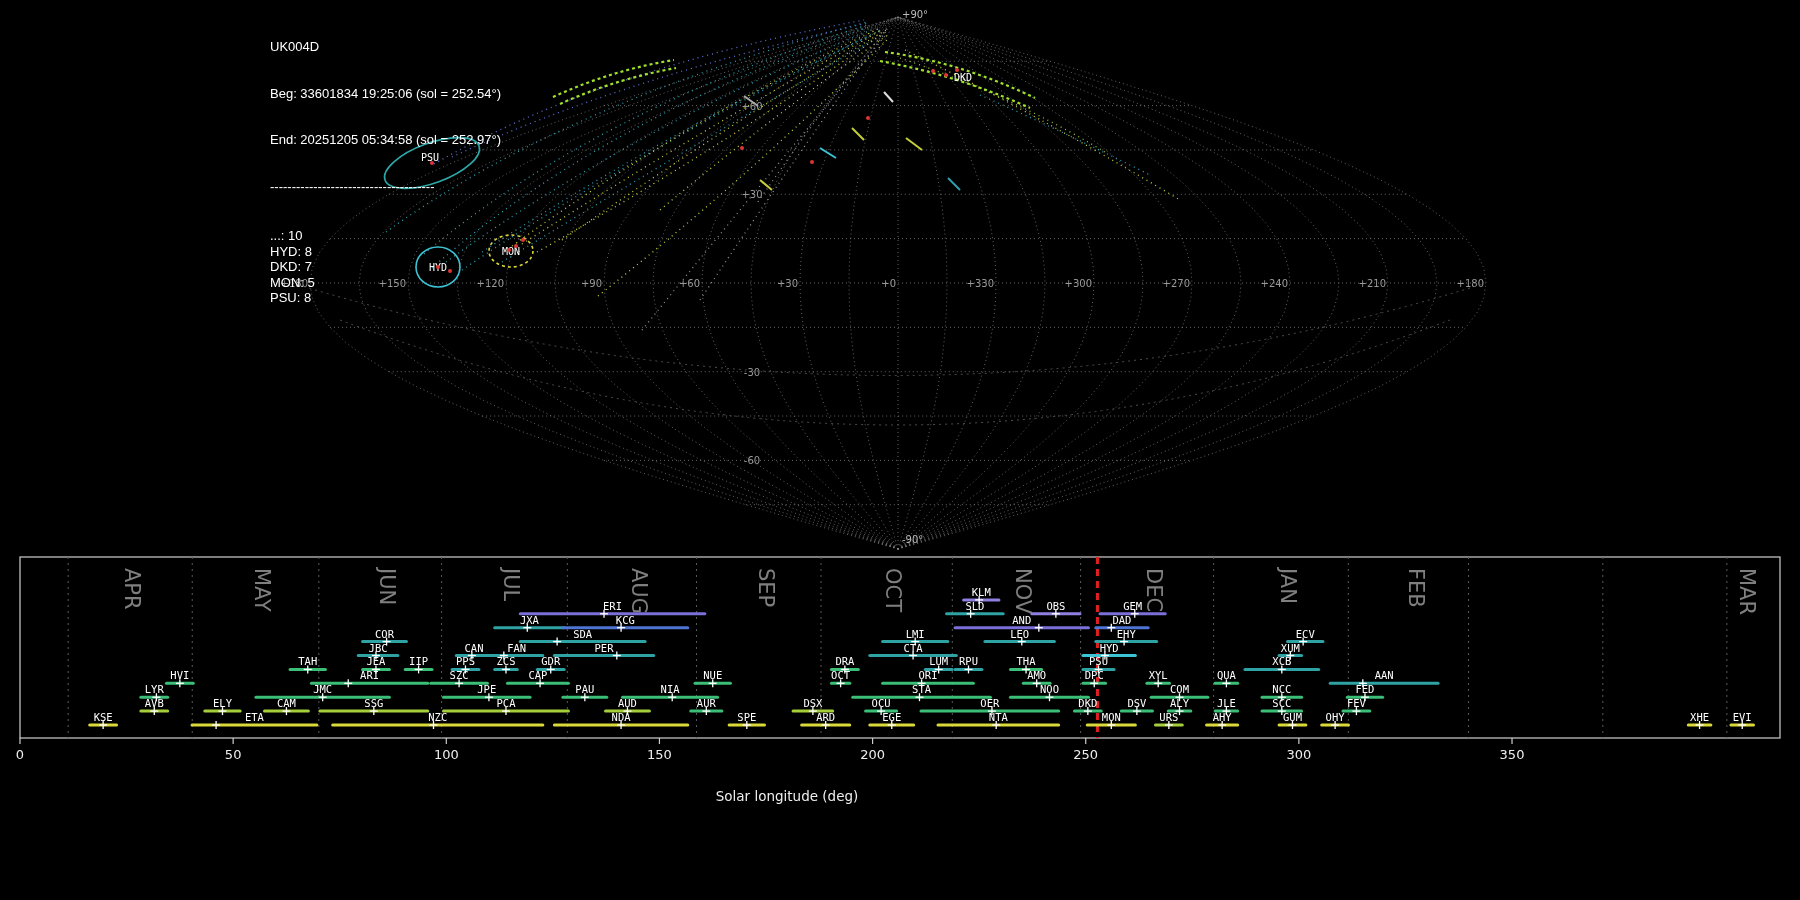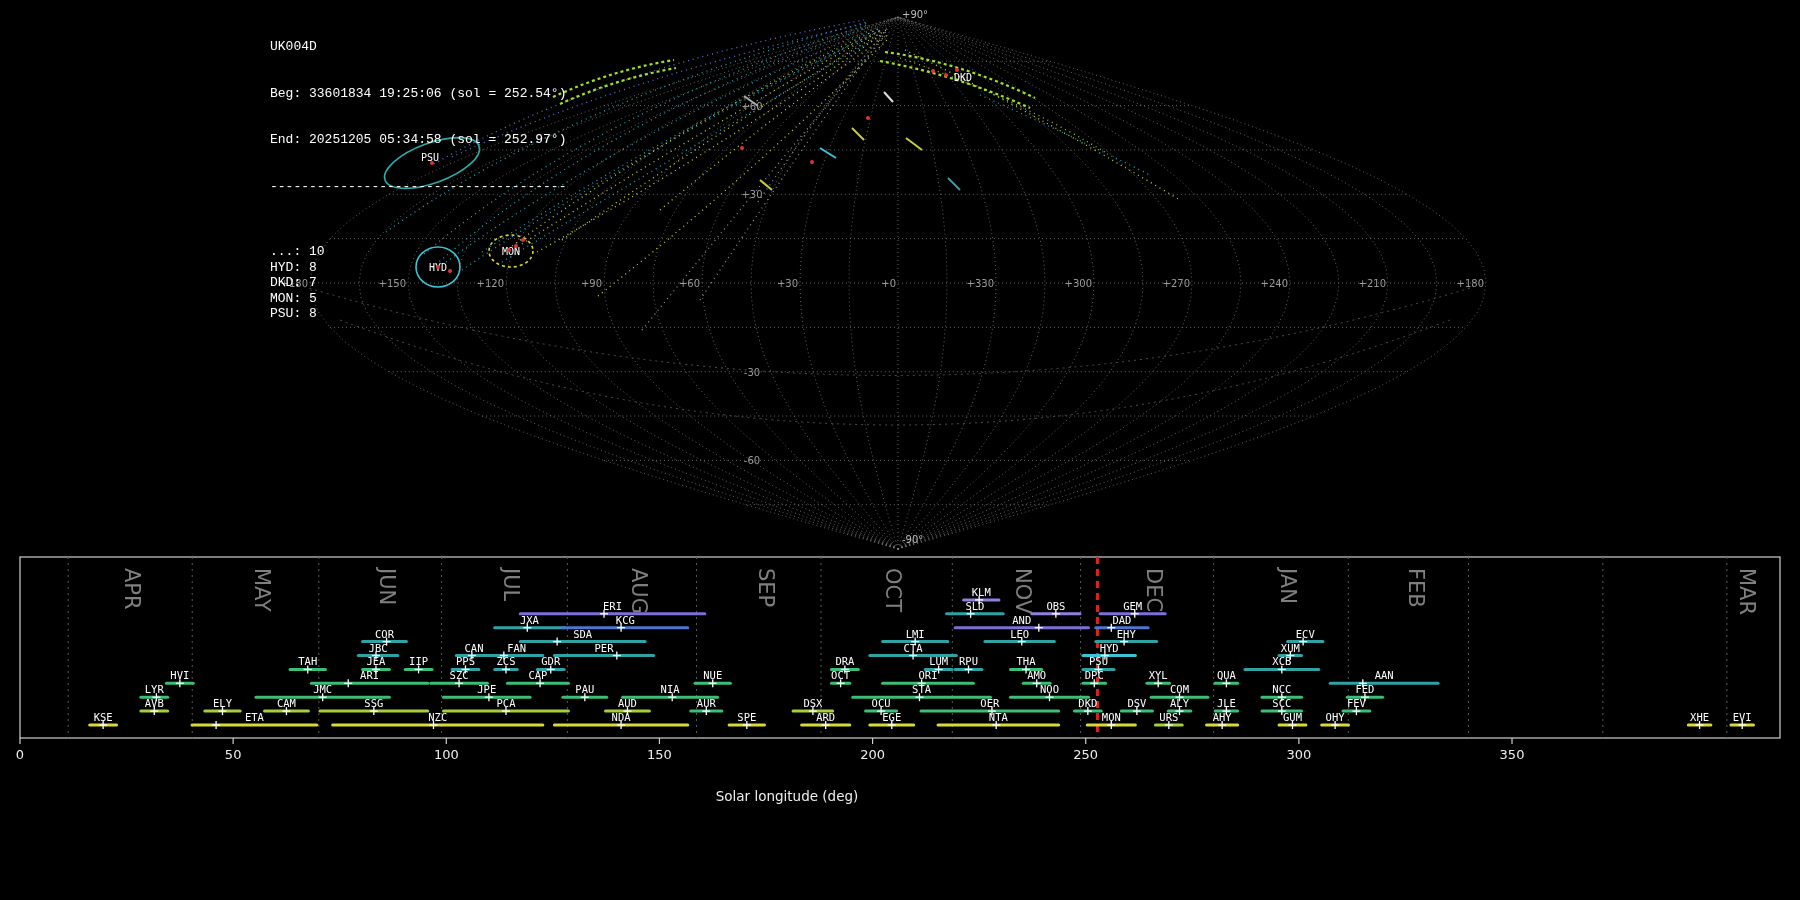--- a/index.html
+++ b/index.html
@@ -2,22 +2,22 @@
 <html><head>
 <meta charset="utf-8">
 <style>
   html,body{margin:0;padding:0;background:#000;}
   .stage{position:relative;width:1800px;height:900px;background:#000;overflow:hidden;
          font-family:"DejaVu Sans",sans-serif;}
   svg{position:absolute;left:0;display:block;}
   #map-svg{top:0;}
   #tl-svg{top:556px;}
   .info{position:absolute;left:270px;top:8px;color:#fff;
-        font-family:Liberation Mono, monospace;font-size:13px;line-height:15.5px;white-space:pre;}
-  .info .counts{margin-top:19px;}
+        font-family:Liberation Sans, sans-serif;font-size:13px;line-height:15.5px;white-space:pre;}
+  .info .counts{margin-top:3px;}
   .xlabel{position:absolute;top:760px;left:20px;width:1534px;text-align:center;
           color:#eee;font-size:13.5px;font-family:"DejaVu Sans",sans-serif;margin-top:28px;}
 </style>
 </head>
 <body>
 
 <div class="stage">
 
   <svg id="map-svg" width="1800" height="556">
       <g font-family="&quot;DejaVu Sans&quot;,sans-serif">

